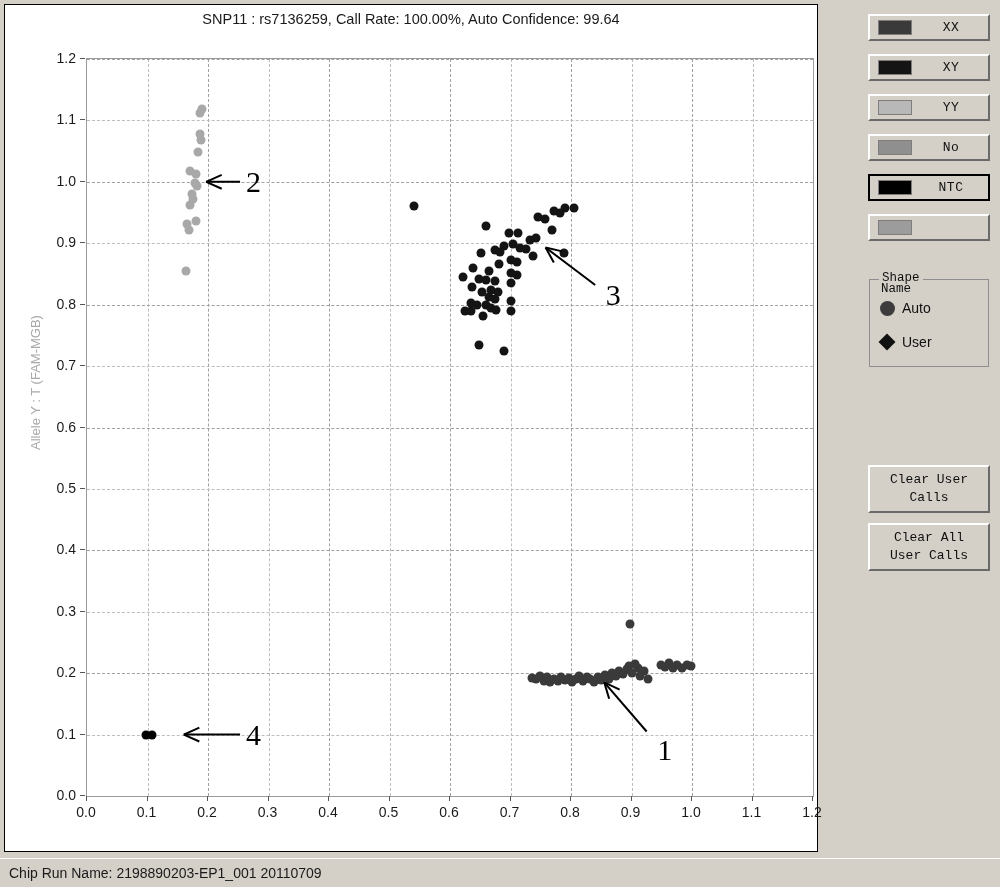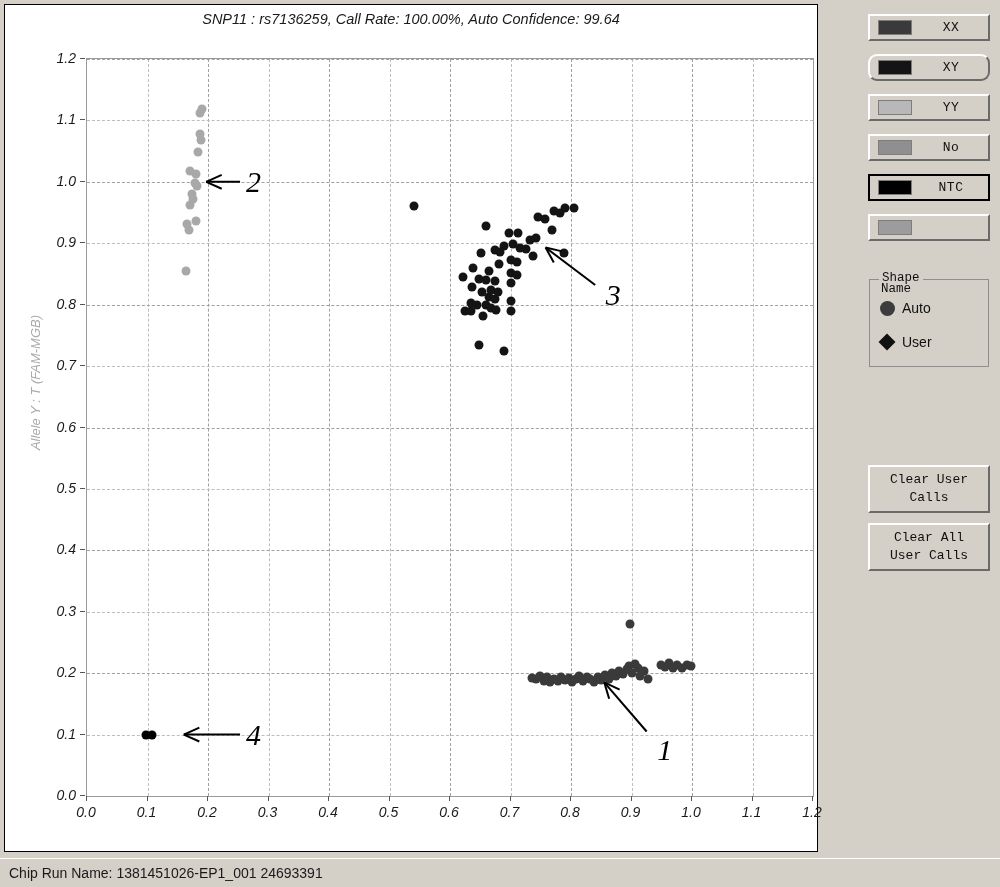--- a/index.html
+++ b/index.html
@@ -24,21 +24,20 @@
   
   #chart-panel {
     position: absolute;
     left: 4px;
     top: 4px;
     width: 814px;
     height: 848px;
     background: #ffffff;
     border: 1px solid #000000;
     box-sizing: border-box;
-    font-style: italic;
   }
   #chart-title {
     position: absolute;
     left: 0;
     top: 6px;
     width: 100%;
     text-align: center;
     font-size: 14.5px;
     color: #1a1a1a;
     font-family: "Liberation Sans", sans-serif;
@@ -523,21 +522,21 @@
       </div>
   </div>
 
   <div id="side-panel">
 
     <div id="call-buttons">
         <div class="call-btn" style="top: 10px;">
           <div class="swatch" style="background: rgb(58, 58, 58);"></div>
           <div class="blabel">XX</div>
         </div>
-        <div class="call-btn" style="top: 50px; border-radius: 9px;">
+        <div class="call-btn" style="top: 50px;">
           <div class="swatch" style="background: rgb(20, 20, 20);"></div>
           <div class="blabel">XY</div>
         </div>
         <div class="call-btn" style="top: 90px;">
           <div class="swatch" style="background: rgb(184, 184, 184);"></div>
           <div class="blabel">YY</div>
         </div>
         <div class="call-btn" style="top: 130px;">
           <div class="swatch" style="background: rgb(143, 143, 143);"></div>
           <div class="blabel">No</div>
@@ -572,16 +571,16 @@
     </div>
 
     <div class="action-btn" id="btn-clear-all-user" style="left:4px; top:519px; height:48px;">Clear All
 User Calls</div>
 
     <div class="action-btn" id="btn-clear-user" style="left:4px; top:461px; height:48px;">Clear User
 Calls</div>
   </div>
 
   <div id="statusbar">
-    <div id="statusbar-text">Chip Run Name: 1381451026-EP1_001 24693391</div>
+    <div id="statusbar-text">Chip Run Name: 2198890203-EP1_001 20110709</div>
   </div>
 
 </div>
 
 </body></html>

